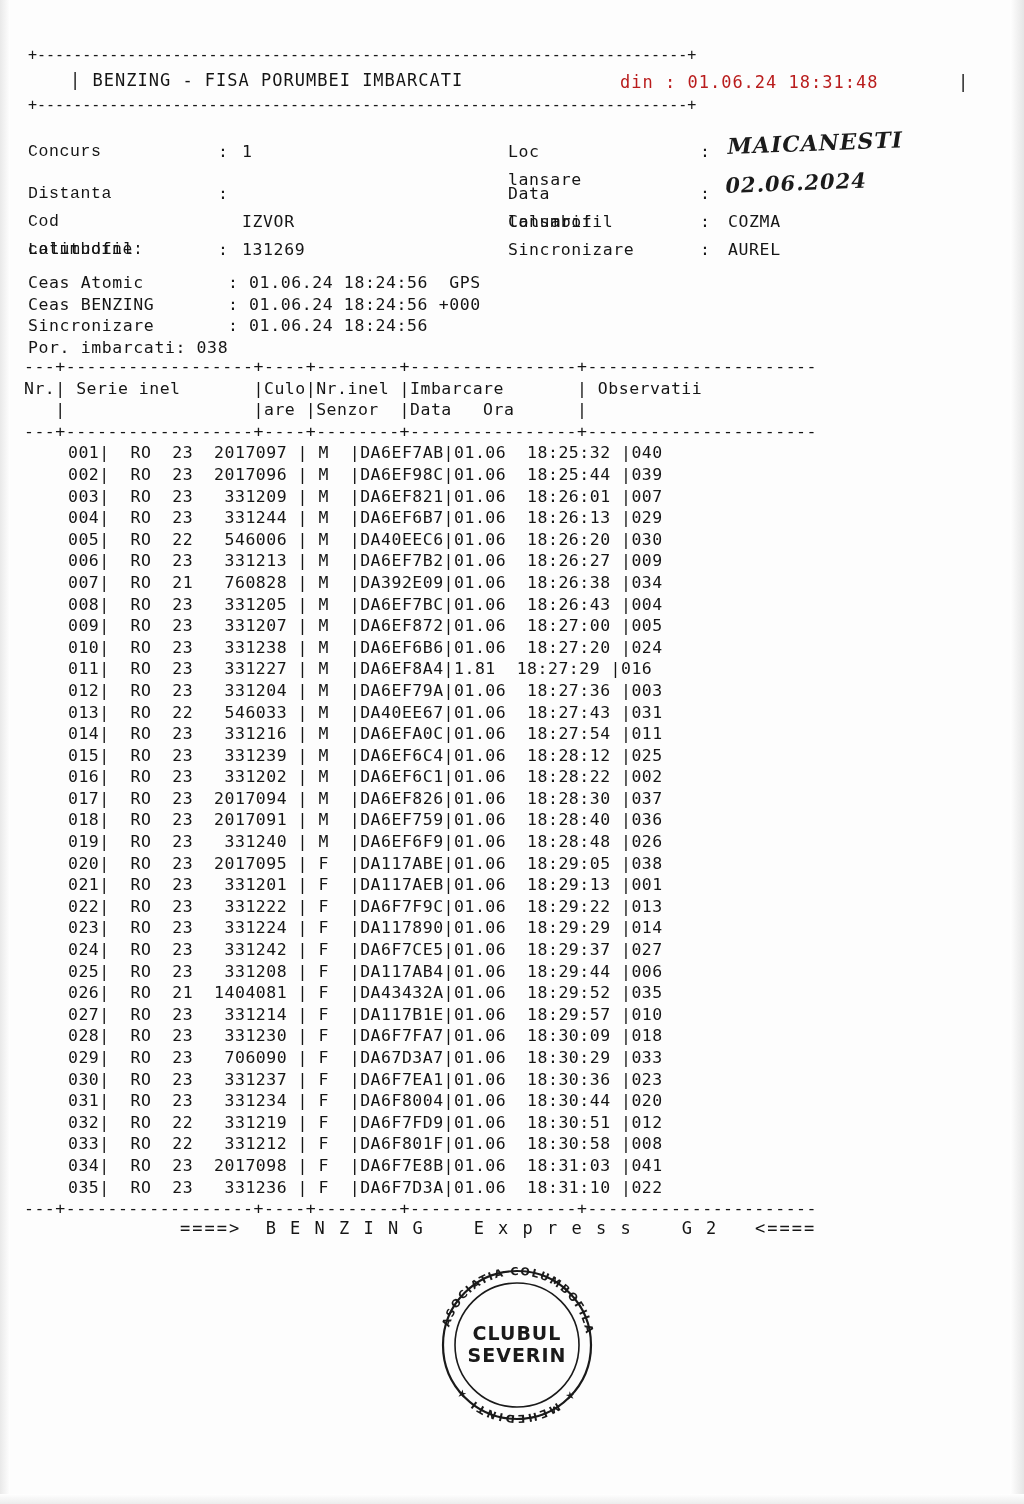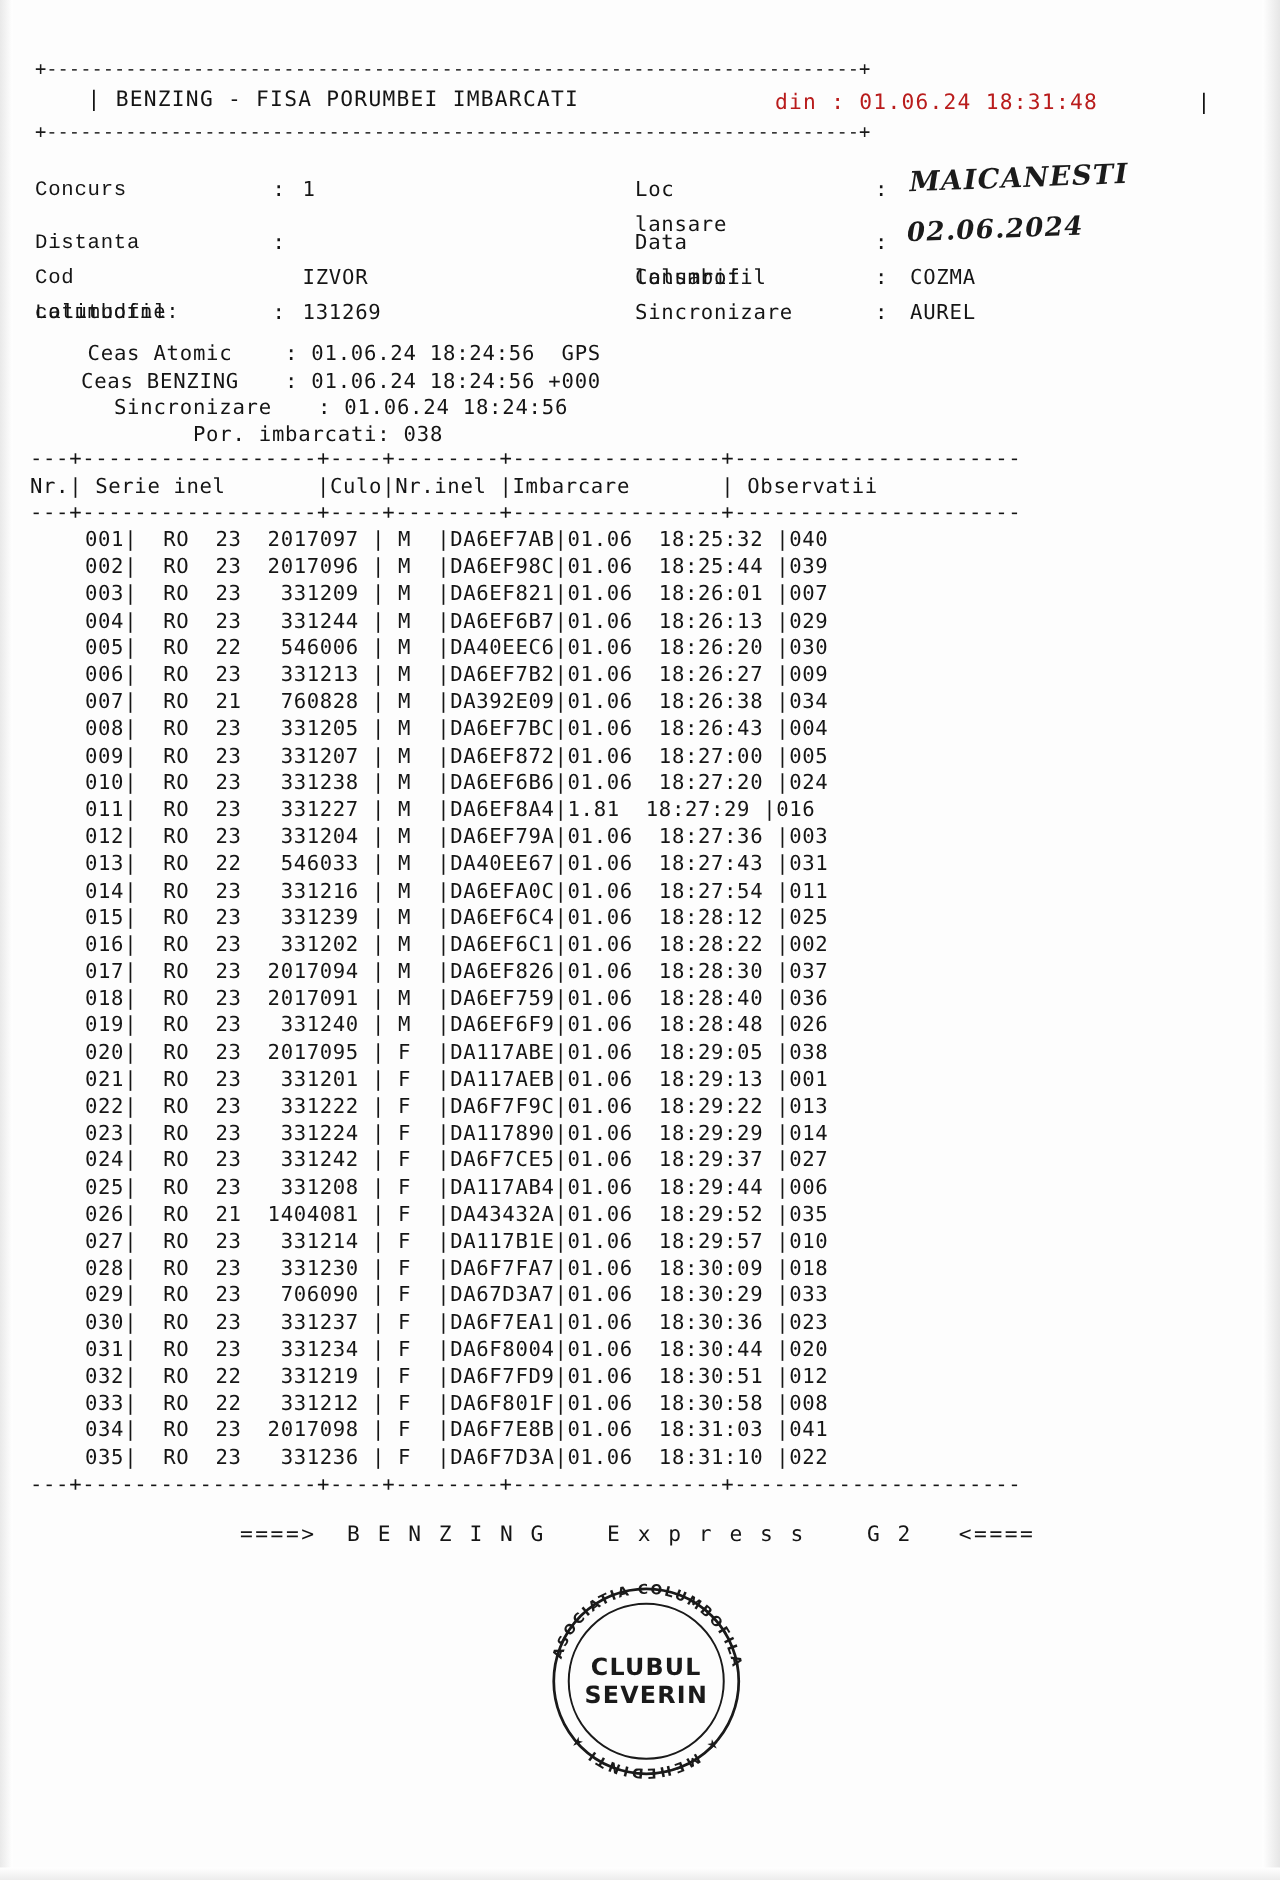--- a/index.html
+++ b/index.html
@@ -106,38 +106,37 @@
   .hand.small { font-size: 21px; }
 
   
   .clocks {
     position: absolute;
     left: 28px; top: 272px;
     font-size: 16.5px;
     line-height: 21.6px;
     letter-spacing: 0.6px;
     color: #151515;
-    text-align: center;
   }
 
   
   .tbl {
     position: absolute;
     left: 24px; top: 356px;
     font-size: 16.5px;
     line-height: 21.6px;
     letter-spacing: 0.5px;
     color: #151515;
   }
   .tbl .sep { white-space: pre; }
   .tbl .hrow { white-space: pre; }
   .rows .r { white-space: pre; margin-left: 44px; }
   .footer-line2 {
     position: absolute;
-    left: 192px; top: 1218px;
+    left: 180px; top: 1218px;
     font-size: 17px;
     letter-spacing: 2px;
     color: #151515;
   }
 
   
   .stamp {
     position: absolute;
     left: 430px; top: 1258px;
     width: 174px; height: 174px;
@@ -196,20 +195,21 @@
   <div class="clocks">
     <div class="mono"><span style="display:inline-block;width:200px">Ceas Atomic</span><span>: 01.06.24 18:24:56  GPS</span></div>
     <div class="mono"><span style="display:inline-block;width:200px">Ceas BENZING</span><span>: 01.06.24 18:24:56 +000</span></div>
     <div class="mono"><span style="display:inline-block;width:200px">Sincronizare</span><span>: 01.06.24 18:24:56</span></div>
     <div class="mono"><span>Por. imbarcati:</span> <span>038</span></div>
   </div>
 
   <div class="tbl">
     <div class="sep">---+------------------+----+--------+----------------+----------------------</div>
     <div class="hrow">Nr.| Serie inel       |Culo|Nr.inel |Imbarcare       | Observatii</div>
+    <div class="hrow">   |                  |are |Senzor  |Data   Ora      |</div>
     <div class="sep">---+------------------+----+--------+----------------+----------------------</div>
     <div class="rows" id="rows">
         <div class="r">001|  RO  23  2017097 | M  |DA6EF7AB|01.06  18:25:32 |040</div>
         <div class="r">002|  RO  23  2017096 | M  |DA6EF98C|01.06  18:25:44 |039</div>
         <div class="r">003|  RO  23   331209 | M  |DA6EF821|01.06  18:26:01 |007</div>
         <div class="r">004|  RO  23   331244 | M  |DA6EF6B7|01.06  18:26:13 |029</div>
         <div class="r">005|  RO  22   546006 | M  |DA40EEC6|01.06  18:26:20 |030</div>
         <div class="r">006|  RO  23   331213 | M  |DA6EF7B2|01.06  18:26:27 |009</div>
         <div class="r">007|  RO  21   760828 | M  |DA392E09|01.06  18:26:38 |034</div>
         <div class="r">008|  RO  23   331205 | M  |DA6EF7BC|01.06  18:26:43 |004</div>

